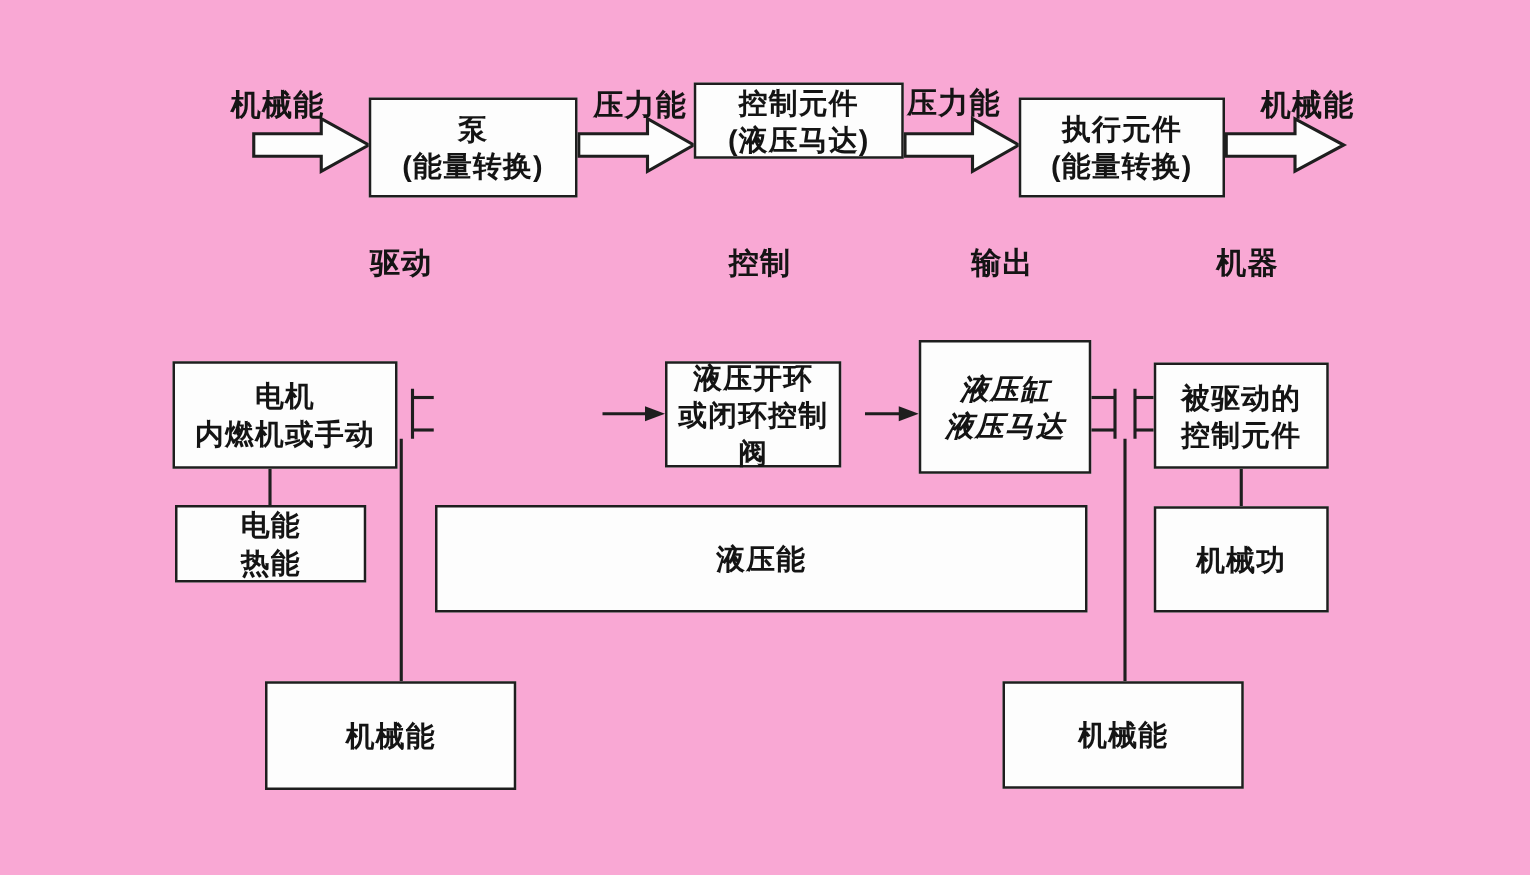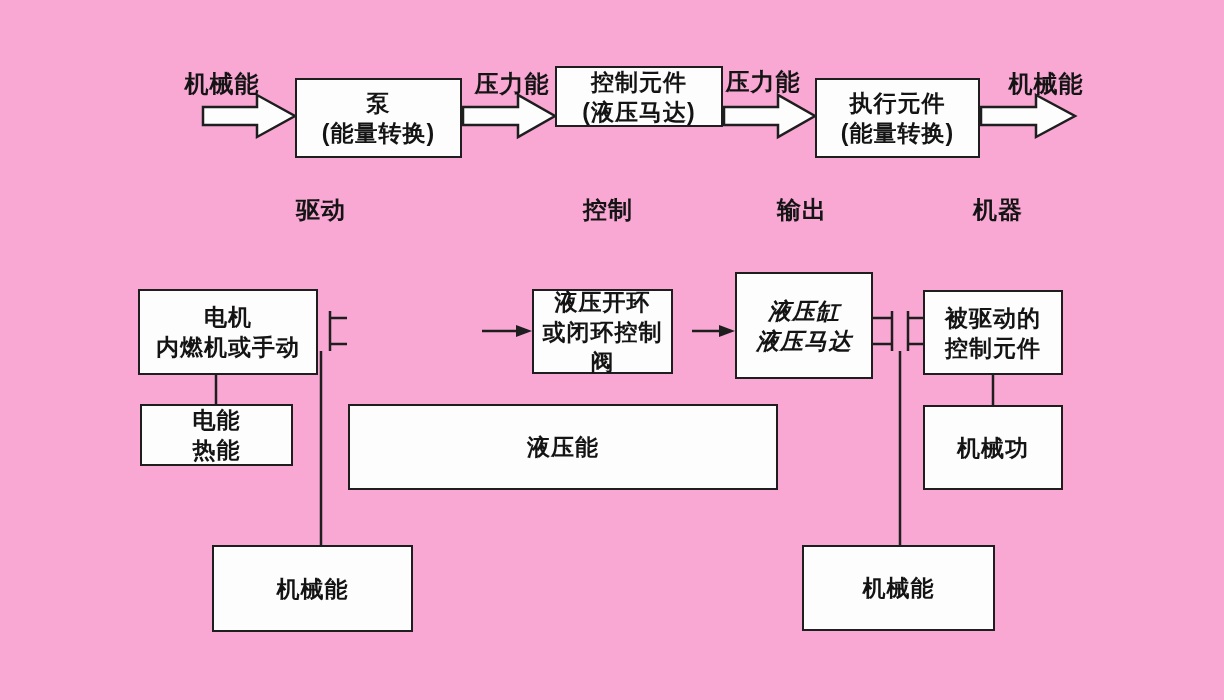--- a/index.html
+++ b/index.html
@@ -126,21 +126,21 @@
   <div class="box" style="left:923px;top:290px;width:140px;height:85px;">
     <span>被驱动的</span>
     <span>控制元件</span>
   </div>
 
   <div class="box" style="left:140px;top:404px;width:153px;height:62px;">
     <span>电能</span>
     <span>热能</span>
   </div>
 
-  <div class="box" style="left:348px;top:404px;width:430px;height:86px;">
+  <div class="box" style="left:348px;top:404px;width:522px;height:86px;">
     <span>液压能</span>
   </div>
 
   <div class="box" style="left:923px;top:405px;width:140px;height:85px;justify-content:center;">
     <span>机械功</span>
   </div>
 
   <div class="box" style="left:212px;top:545px;width:201px;height:87px;">
     <span>机械能</span>
   </div>

